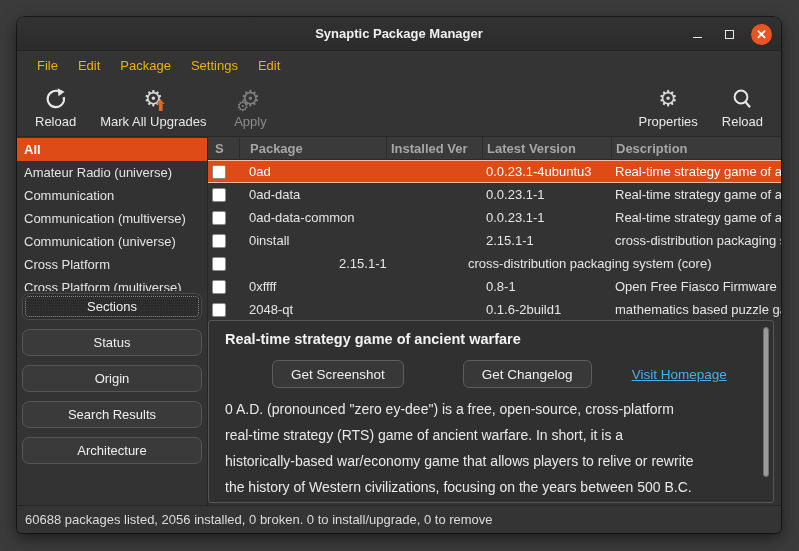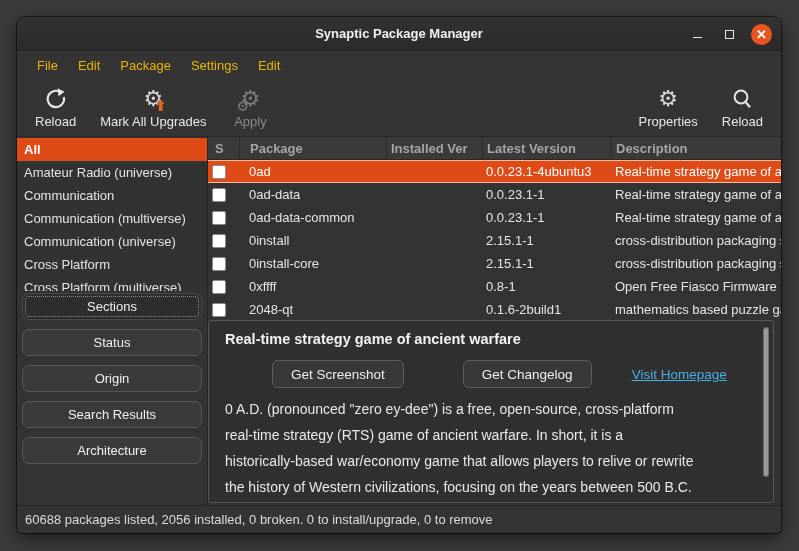--- a/index.html
+++ b/index.html
@@ -278,21 +278,20 @@
           </div>
         <div class="cell col-pkg">0install</div>
         <div class="cell col-inst"></div>
         <div class="cell col-lat">2.15.1-1</div>
         <div class="cell col-desc">cross-distribution packaging system</div>
       </div>
       <div class="trow">
         <div class="cell col-s">
             <span class="checkbox"></span>
           </div>
-        <div class="cell col-pkg">0install-core</div>
         <div class="cell col-inst"></div>
         <div class="cell col-lat">2.15.1-1</div>
         <div class="cell col-desc">cross-distribution packaging system (core)</div>
       </div>
       <div class="trow">
         <div class="cell col-s">
             <span class="checkbox"></span>
           </div>
         <div class="cell col-pkg">0xffff</div>
         <div class="cell col-inst"></div>

